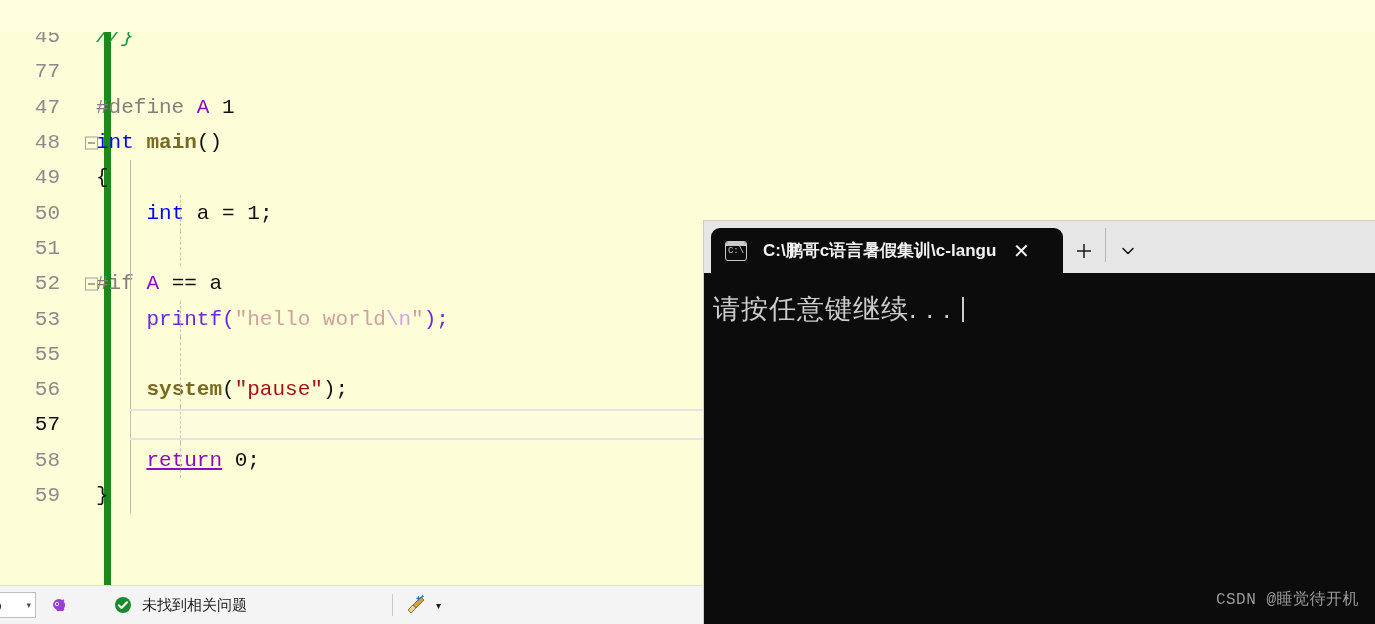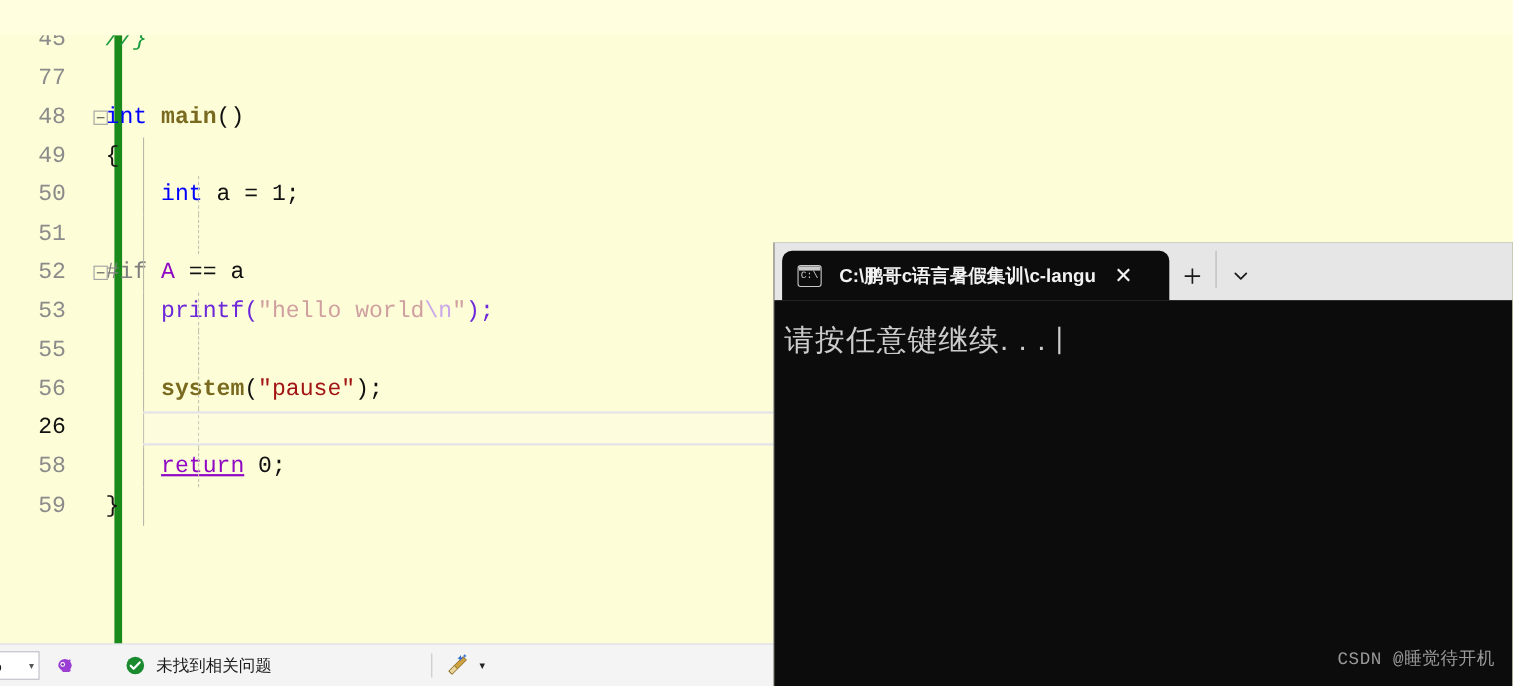--- a/index.html
+++ b/index.html
@@ -270,29 +270,30 @@
 </head>
 <body>
 
 <div id="root">
 
   <div class="editor">
     <div class="change-bar"></div>
     <div class="editor-surface" id="editor-surface">
         <div class="code-row"><div class="gutter-num">45</div><div class="fold-col"></div><div class="code-text"><span class="t-cmt">//}</span></div></div>
         <div class="code-row"><div class="gutter-num">77</div><div class="fold-col"></div><div class="code-text"></div></div>
+        <div class="code-row"><div class="gutter-num">47</div><div class="fold-col"></div><div class="code-text"><span class="t-pp">#define</span><span class="t-plain"> </span><span class="t-mac">A</span><span class="t-plain"> 1</span></div></div>
         <div class="code-row"><div class="gutter-num">48</div><div class="fold-col"><div class="fold-box"></div></div><div class="code-text"><span class="t-kw">int</span><span class="t-plain"> </span><span class="t-fn">main</span><span class="t-plain">()</span></div></div>
         <div class="code-row"><div class="gutter-num">49</div><div class="fold-col"></div><div class="guide solid" style="left: 130px;"></div><div class="code-text"><span class="t-plain">{</span></div></div>
         <div class="code-row"><div class="gutter-num">50</div><div class="fold-col"></div><div class="guide solid" style="left: 130px;"></div><div class="guide dashed" style="left: 180px;"></div><div class="code-text">    <span class="t-kw">int</span><span class="t-plain"> </span><span class="t-plain">a</span><span class="t-plain"> = </span><span class="t-num">1</span><span class="t-plain">;</span></div></div>
         <div class="code-row"><div class="gutter-num">51</div><div class="fold-col"></div><div class="guide solid" style="left: 130px;"></div><div class="guide dashed" style="left: 180px;"></div><div class="code-text"></div></div>
         <div class="code-row"><div class="gutter-num">52</div><div class="fold-col"><div class="fold-box"></div></div><div class="guide solid" style="left: 130px;"></div><div class="code-text"><span class="t-pp">#if</span><span class="t-plain"> </span><span class="t-mac">A</span><span class="t-plain"> == a</span></div></div>
         <div class="code-row"><div class="gutter-num">53</div><div class="fold-col"></div><div class="guide solid" style="left: 130px;"></div><div class="guide dashed" style="left: 180px;"></div><div class="code-text">    <span class="t-gray">printf(</span><span class="t-graystr">"hello world</span><span class="t-grayesc">\n</span><span class="t-graystr">"</span><span class="t-gray">);</span></div></div>
         <div class="code-row"><div class="gutter-num">55</div><div class="fold-col"></div><div class="guide solid" style="left: 130px;"></div><div class="guide dashed" style="left: 180px;"></div><div class="code-text"></div></div>
         <div class="code-row"><div class="gutter-num">56</div><div class="fold-col"></div><div class="guide solid" style="left: 130px;"></div><div class="guide dashed" style="left: 180px;"></div><div class="code-text">    <span class="t-fn">system</span><span class="t-plain">(</span><span class="t-str">"pause"</span><span class="t-plain">);</span></div></div>
-        <div class="code-row current"><div class="gutter-num">26</div><div class="fold-col"></div><div class="guide solid" style="left: 130px;"></div><div class="guide dashed" style="left: 180px;"></div><div class="current-line-hl"></div><div class="code-text"></div></div>
+        <div class="code-row current"><div class="gutter-num">57</div><div class="fold-col"></div><div class="guide solid" style="left: 130px;"></div><div class="guide dashed" style="left: 180px;"></div><div class="current-line-hl"></div><div class="code-text"></div></div>
         <div class="code-row"><div class="gutter-num">58</div><div class="fold-col"></div><div class="guide solid" style="left: 130px;"></div><div class="guide dashed" style="left: 180px;"></div><div class="code-text">    <span class="t-ctl">return</span><span class="t-plain"> </span><span class="t-num">0</span><span class="t-plain">;</span></div></div>
         <div class="code-row"><div class="gutter-num">59</div><div class="fold-col"></div><div class="guide solid" style="left: 130px;"></div><div class="code-text"><span class="t-plain">}</span></div></div>
       </div>
   </div>
 
   <div class="statusbar">
     <div class="zoom-combo">
       <span>%</span>
       <span class="caret">▾</span>
     </div>

